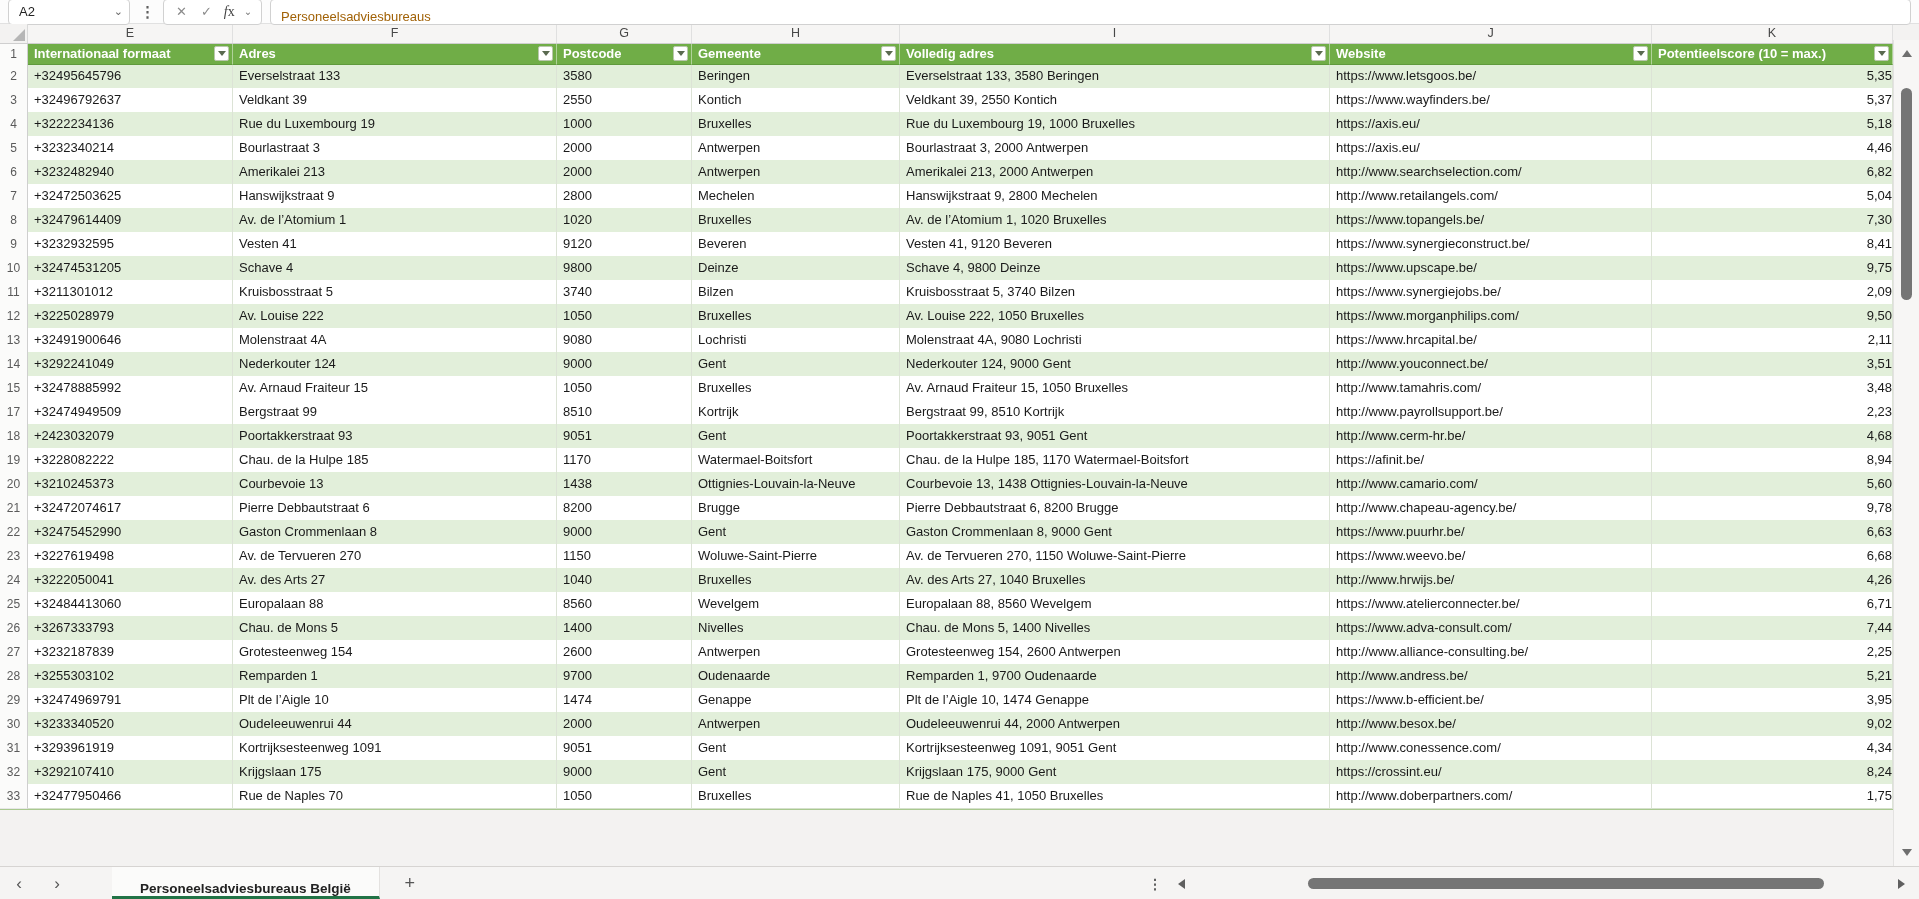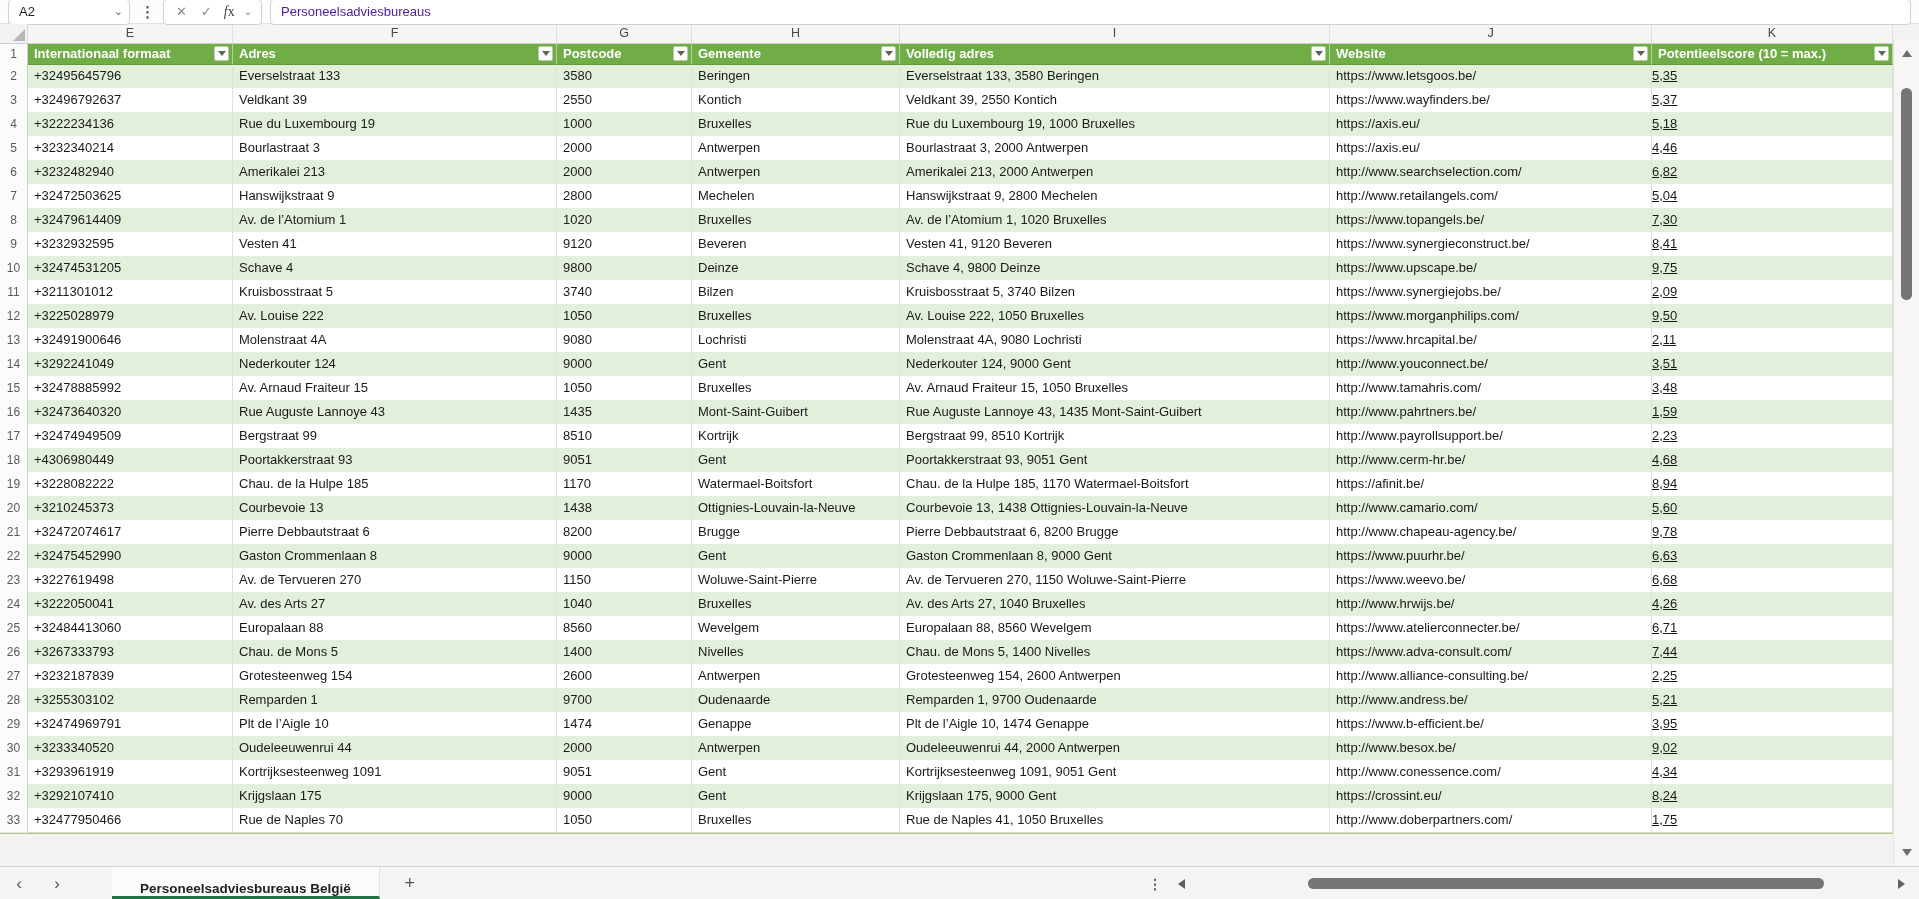--- a/index.html
+++ b/index.html
@@ -16,21 +16,21 @@
   .nb-chev { color:#666; font-size:11px; line-height:1; }
   .kebab { color:#5f5f5f; font-size:15px; font-weight:bold; padding:0 8px 0 2px; cursor:default; }
   .fxgroup { height:26px; background:#fff; border:1px solid #d1d1d1; border-radius:4px;
              display:flex; align-items:center; gap:2px; padding:0 6px; margin-right:8px; }
   .fx-x { color:#8a8a8a; font-size:13px; padding:0 6px; }
   .fx-check { color:#8a8a8a; font-size:13px; padding:0 6px; }
   .fx-fx { color:#444; font-size:14px; padding:0 4px; font-family:Liberation Serif, serif; }
   .fx-fx i { font-style:italic; }
   .fx-chev { color:#777; font-size:10px; padding:0 3px; }
   .finput { flex:1; height:26px; background:#fff; border:1px solid #d1d1d1; border-radius:4px;
-            display:flex; align-items:center; padding:0 10px; font-size:13px; color:#4c1d95; }
+            display:flex; align-items:flex-end; padding:0 10px; font-size:13px; color:#a16207; }
 
   
   .cols { display:grid; grid-template-columns:28px 205px 324px 135px 208px 430px 322px 241px; }
 
   
   .letters { height:20px; background:#f6f5f4; border-bottom:1px solid #cfcfcf; width:1893px; }
   .corner { position:relative; border-right:1px solid #d9d9d9; background:#f3f2f1; }
   .tri { position:absolute; right:2px; bottom:2px; width:0; height:0;
          border-left:12px solid transparent; border-bottom:12px solid #b6b6b6; }
   .letter { text-align:center; font-size:12.5px; color:#474747; line-height:19px;
@@ -38,21 +38,21 @@
 
   
   .sheet { width:1893px; background:#fff; }
   .grid-row { height:24px; }
   .rownum { background:#fbfbfa; color:#5a5a5a; font-size:12px; text-align:center; line-height:24px;
             border-right:1px solid #cfcfcf; border-bottom:1px solid #e7e7e7; }
   .cell, .hcell { font-size:13px; color:#1a1a1a; line-height:23px; padding:0 0 0 6px;
             white-space:nowrap; overflow:hidden; border-right:1px solid #dce3d6;
             border-bottom:1px solid #d5e0cc; background:#fff; }
   .band .cell { background:var(--band-green,#E2EFDA); }
-  .cell.cK { text-align:left; padding:0;text-decoration:underline; }
+  .cell.cK { text-align:right; padding:0; }
 
   
   .headrow { height:20px; }
   .headrow .rownum { line-height:20px; }
   .hcell { position:relative; background:var(--header-green,#70AD47); color:#fff; font-weight:bold;
            line-height:19px; padding-right:12px; border-right:1px solid rgba(255,255,255,.45);
            border-bottom:1px solid #5f9a3c; }
   .filter { position:absolute; right:3px; top:2px; width:15px; height:15px; background:#fff;
             border:1px solid #b9c7ad; border-radius:2px; display:flex; align-items:center; justify-content:center; }
   .filter::after { content:""; width:0; height:0; border-left:4px solid transparent;
@@ -267,43 +267,33 @@
         <div class="grid-row cols">
     <div class="rownum">15</div>
     <div class="cell cE">+32478885992</div>
     <div class="cell cF">Av. Arnaud Fraiteur 15</div>
     <div class="cell cG">1050</div>
     <div class="cell cH">Bruxelles</div>
     <div class="cell cI">Av. Arnaud Fraiteur 15, 1050 Bruxelles</div>
     <div class="cell cJ">http://www.tamahris.com/</div>
     <div class="cell cK">3,48</div>
   </div>
-        <div class="grid-row cols band">
-    <div class="rownum">16</div>
-    <div class="cell cE">+32473640320</div>
-    <div class="cell cF">Rue Auguste Lannoye 43</div>
-    <div class="cell cG">1435</div>
-    <div class="cell cH">Mont-Saint-Guibert</div>
-    <div class="cell cI">Rue Auguste Lannoye 43, 1435 Mont-Saint-Guibert</div>
-    <div class="cell cJ">http://www.pahrtners.be/</div>
-    <div class="cell cK">1,59</div>
-  </div>
         <div class="grid-row cols">
     <div class="rownum">17</div>
     <div class="cell cE">+32474949509</div>
     <div class="cell cF">Bergstraat 99</div>
     <div class="cell cG">8510</div>
     <div class="cell cH">Kortrijk</div>
     <div class="cell cI">Bergstraat 99, 8510 Kortrijk</div>
     <div class="cell cJ">http://www.payrollsupport.be/</div>
     <div class="cell cK">2,23</div>
   </div>
         <div class="grid-row cols band">
     <div class="rownum">18</div>
-    <div class="cell cE">+4306980449</div>
+    <div class="cell cE">+2423032079</div>
     <div class="cell cF">Poortakkerstraat 93</div>
     <div class="cell cG">9051</div>
     <div class="cell cH">Gent</div>
     <div class="cell cI">Poortakkerstraat 93, 9051 Gent</div>
     <div class="cell cJ">http://www.cerm-hr.be/</div>
     <div class="cell cK">4,68</div>
   </div>
         <div class="grid-row cols">
     <div class="rownum">19</div>
     <div class="cell cE">+3228082222</div>

